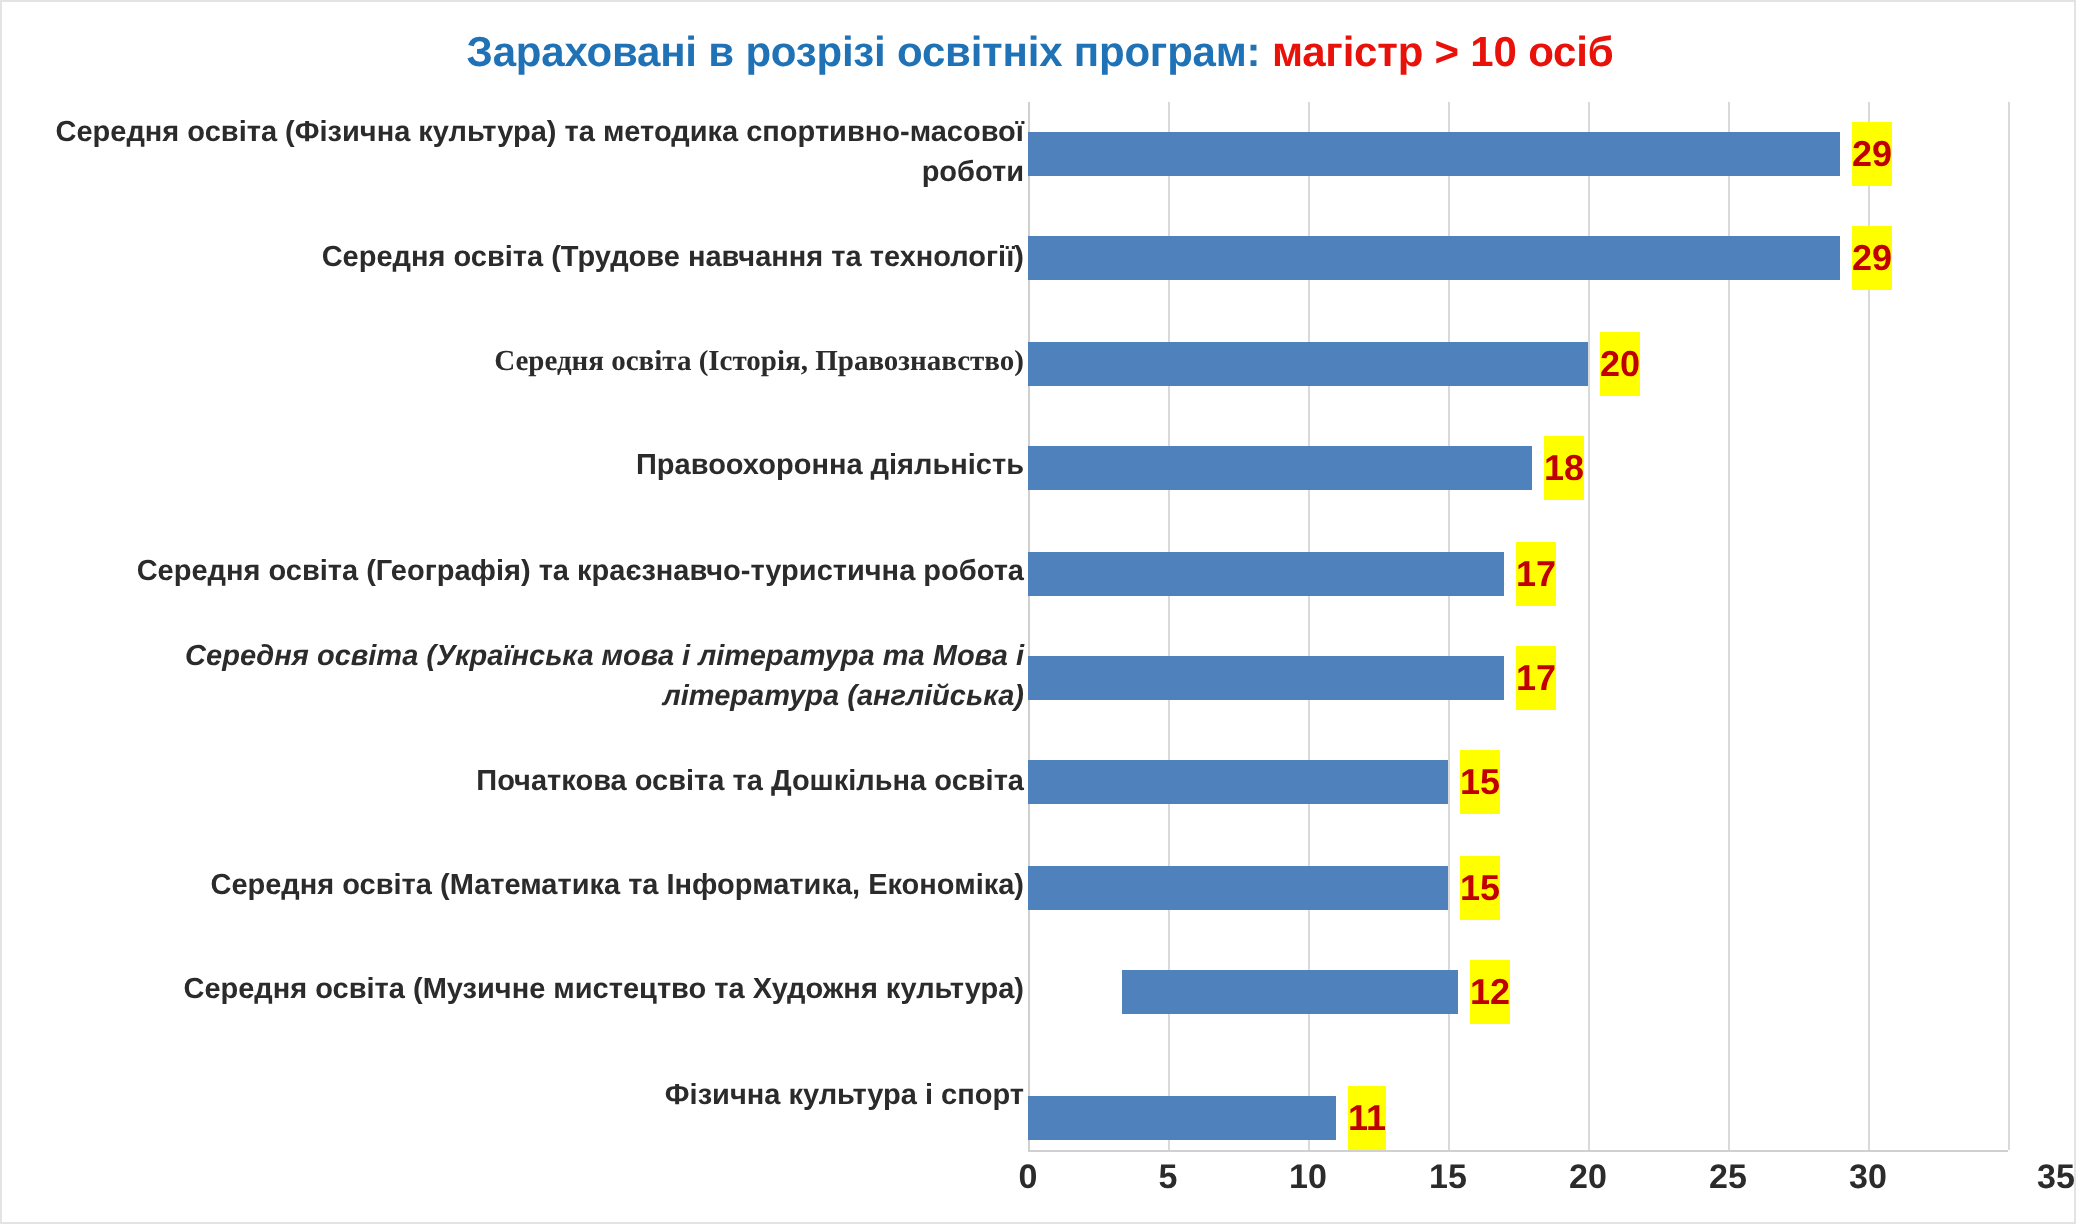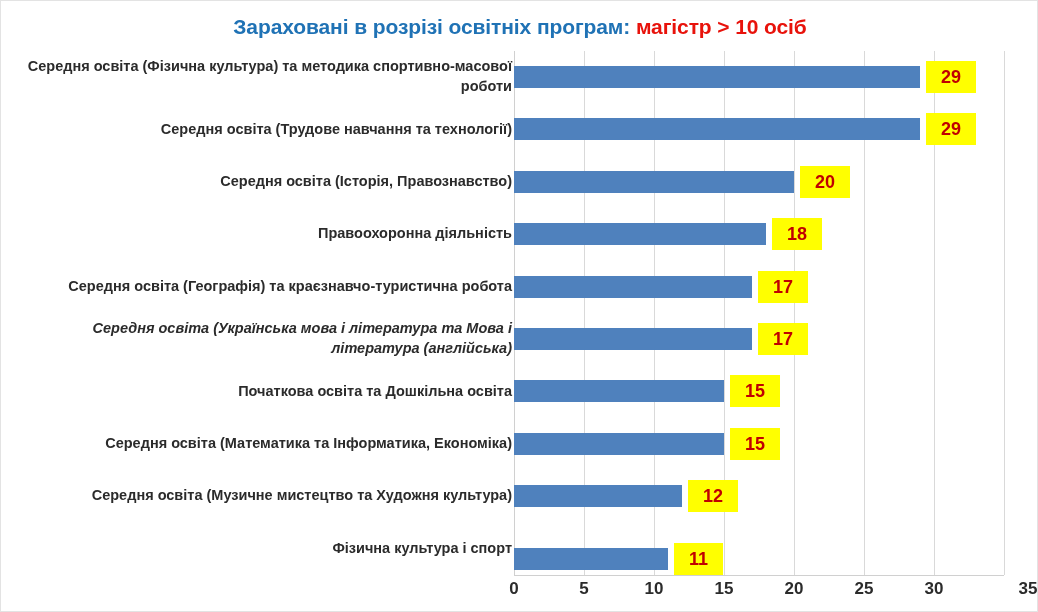--- a/index.html
+++ b/index.html
@@ -75,21 +75,21 @@
 
   .value-label {
     position: absolute;
     top: 10px;
     height: 32px;
     line-height: 32px;
     background: #FFFF00;
     color: #C00000;
     font-size: 18px;
     font-weight: bold;
-    padding: 0 15px;
+    padding: 0 0;
     box-sizing: border-box;
     white-space: nowrap;
   }
 
   
   .cat-label {
     position: absolute;
     right: 0;
     width: 496px;
     padding-right: 2px;
@@ -151,21 +151,21 @@
     <span class="t-main">Зараховані в розрізі освітніх програм: </span><span class="t-accent">магістр &gt; 10 осіб</span>
   </div>
 
   <div id="cat-labels">
       <div class="cat-label-row" style="top: 0px;">
         <div class="cat-label">Середня освіта (Фізична культура) та методика спортивно-масової роботи</div>
       </div>
       <div class="cat-label-row" style="top: 52.4px;">
         <div class="cat-label">Середня освіта (Трудове навчання та технології)</div>
       </div>
-      <div class="cat-label-row" style="top: 104.8px;">
+      <div class="cat-label-row" style="top: 104.8px; font-family: Liberation Serif, serif;">
         <div class="cat-label">Середня освіта (Історія, Правознавство)</div>
       </div>
       <div class="cat-label-row" style="top: 157.2px;">
         <div class="cat-label">Правоохоронна діяльність</div>
       </div>
       <div class="cat-label-row" style="top: 209.6px;">
         <div class="cat-label">Середня освіта (Географія) та краєзнавчо-туристична робота</div>
       </div>
       <div class="cat-label-row" style="top: 262px; font-style: italic;">
         <div class="cat-label">Середня освіта (Українська мова і література та Мова і література (англійська)</div>
@@ -221,21 +221,21 @@
           <div class="value-label" style="left: 244px; background: rgb(255, 255, 0); color: rgb(192, 0, 0);">17</div>
         </div>
         <div class="cat-row" style="top: 314.4px;">
           <div class="bar" title="Початкова освіта та Дошкільна освіта: 15" style="width: 210px; background: rgb(79, 129, 189);"></div>
           <div class="value-label" style="left: 216px; background: rgb(255, 255, 0); color: rgb(192, 0, 0);">15</div>
         </div>
         <div class="cat-row" style="top: 366.8px;">
           <div class="bar" title="Середня освіта (Математика та Інформатика, Економіка): 15" style="width: 210px; background: rgb(79, 129, 189);"></div>
           <div class="value-label" style="left: 216px; background: rgb(255, 255, 0); color: rgb(192, 0, 0);">15</div>
         </div>
-        <div class="cat-row" style="top: 419.2px;">
+        <div class="cat-row" style="top: 419.2px; margin-left: 47px;">
           <div class="bar" title="Середня освіта (Музичне мистецтво та Художня культура): 12" style="width: 168px; background: rgb(79, 129, 189);"></div>
           <div class="value-label" style="left: 174px; background: rgb(255, 255, 0); color: rgb(192, 0, 0);">12</div>
         </div>
         <div class="cat-row" style="top: 482px;">
           <div class="bar" title="Фізична культура і спорт: 11" style="width: 154px; background: rgb(79, 129, 189);"></div>
           <div class="value-label" style="left: 160px; background: rgb(255, 255, 0); color: rgb(192, 0, 0);">11</div>
         </div>
       </div>
   </div>
 

